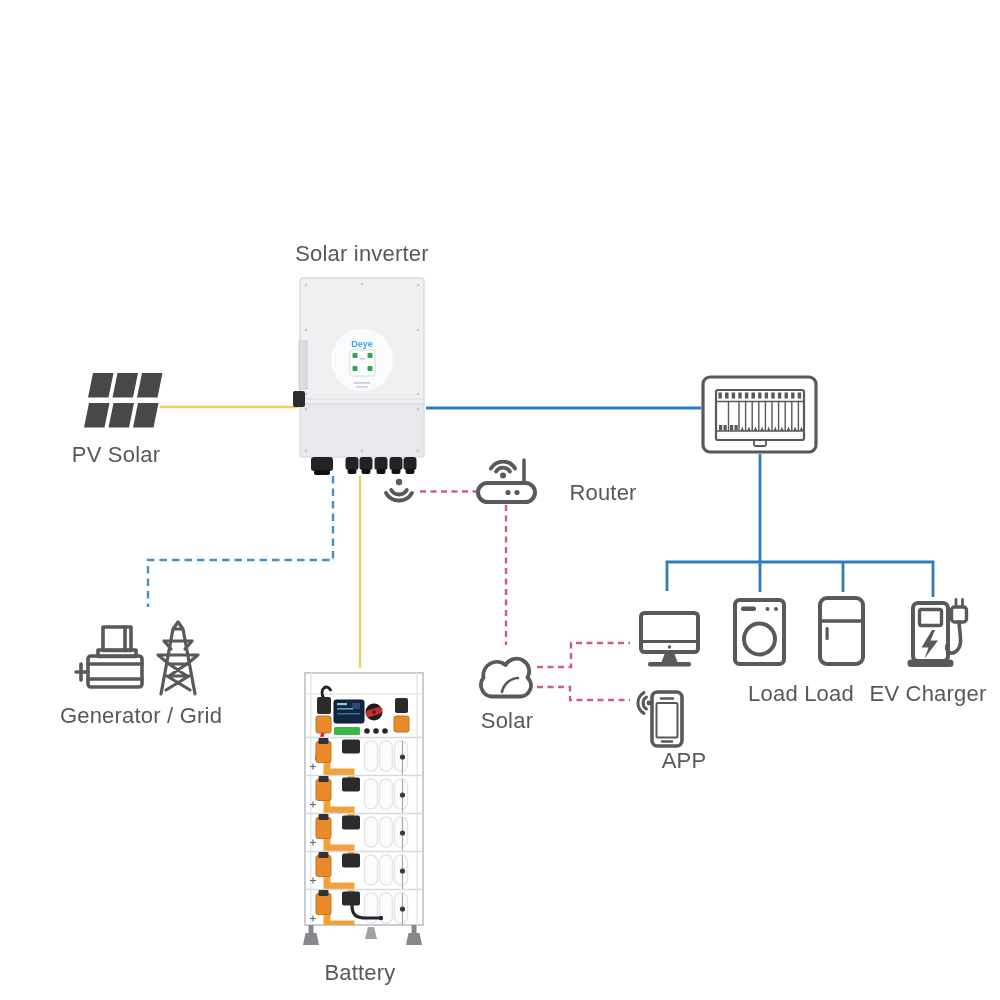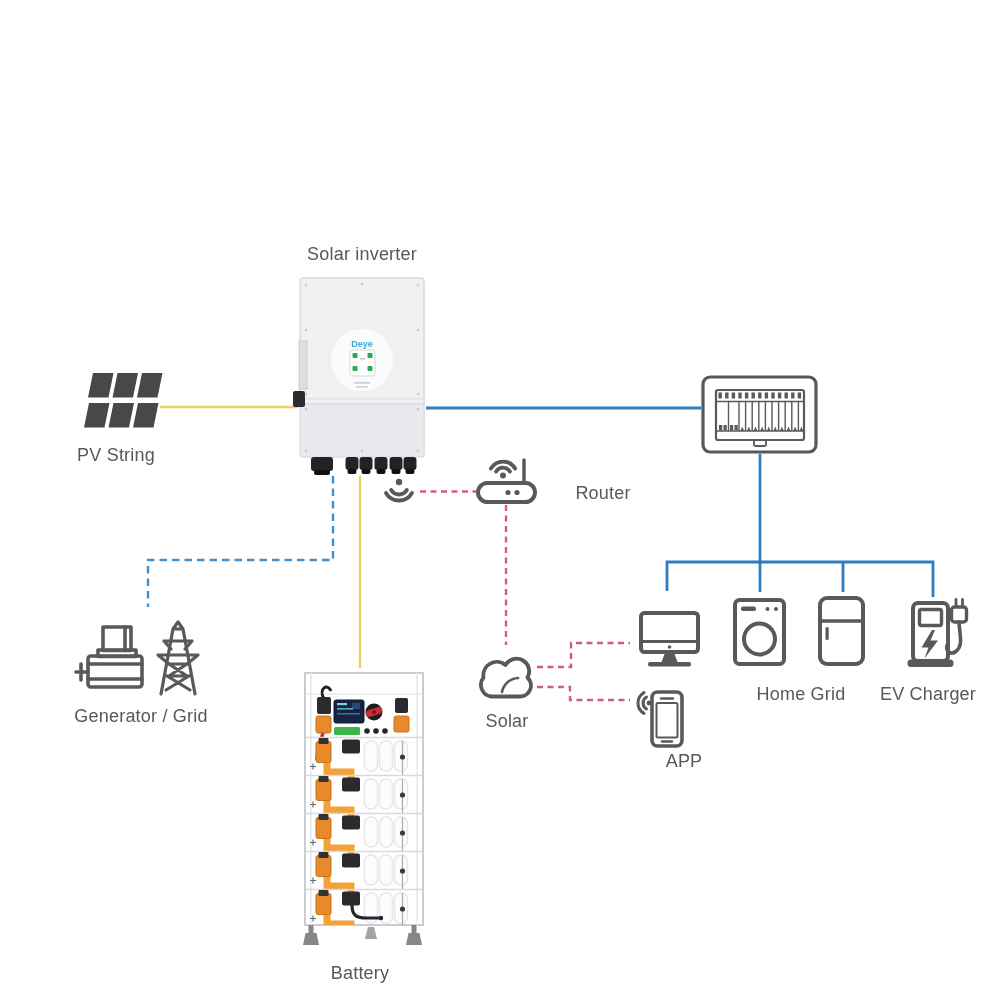--- a/index.html
+++ b/index.html
@@ -1,20 +1,20 @@
 <!DOCTYPE html>
 <html style="--pv-dc-line: #eecf63; --ac-line: #2e7dbe; --generator-line: #4490cd; --comm-line: #d25c7f; --icon-stroke: #58595b; --label-text: #57585a; --brand-blue: #35a8e0; --panel-dark: #474849; --battery-orange: #f2a239; --battery-terminal: #e8892b; --alarm-red: #c63031; --ok-green: #3cb54a;"><head>
 <meta charset="utf-8">
 <style>
   *{margin:0;padding:0;box-sizing:border-box}
   html,body{background:#ffffff}
   .canvas{position:relative;width:1000px;height:1000px;background:#fff;overflow:hidden;
           font-family:"Liberation Sans",sans-serif}
   .art{position:absolute;left:0;top:0;width:1000px;height:1000px}
-  .lbl{position:absolute;font-size:18px;line-height:20px;color:var(--label-text,#58585a);
+  .lbl{position:absolute;font-size:22px;line-height:20px;color:var(--label-text,#58585a);
        letter-spacing:.2px;text-align:center;white-space:nowrap}
   .lbl.left{text-align:center}
   
   .w-yellow{stroke:var(--pv-dc-line,#eecf63);stroke-width:2.4;fill:none}
   .w-blue{stroke:var(--ac-line,#2e7dbe);stroke-width:2.8;fill:none}
   .w-blue-dash{stroke:var(--generator-line,#4490cd);stroke-width:2.4;fill:none;stroke-dasharray:7.5 5}
   .w-pink{stroke:var(--comm-line,#d25c7f);stroke-width:2.4;fill:none;stroke-dasharray:6 4.5}
   
   .ic{stroke:var(--icon-stroke,#58595b);fill:none;stroke-linecap:round;stroke-linejoin:round}
   .ic-f{fill:var(--icon-stroke,#58595b);stroke:none}
@@ -274,21 +274,21 @@
       <polygon class="ic-f" points="932,630 921.5,647.5 928.5,647.5 924.5,658.5 938,640.5 930.5,640.5 935,630"></polygon>
       <rect class="ic-f" x="907.5" y="659.5" width="46" height="7.5" rx="3.5"></rect>
       <path class="ic" stroke-width="3.6" d="M959,622 C960,637 963,645 956.5,651 C951,655.5 945.5,652 947,645.5"></path>
       <rect class="ic" stroke-width="3.4" x="951.5" y="607" width="15" height="15" rx="3"></rect>
       <line class="ic" stroke-width="2.8" x1="956" y1="606" x2="956" y2="599.5"></line>
       <line class="ic" stroke-width="2.8" x1="962.5" y1="606" x2="962.5" y2="599.5"></line>
     </g>
   </svg>
 
   <div class="lbl" style="left:262px;top:244px;width:200px">Solar inverter</div>
-  <div class="lbl" style="left:36px;top:445px;width:160px">PV String</div>
+  <div class="lbl" style="left:36px;top:445px;width:160px">PV Solar</div>
   <div class="lbl" style="left:41px;top:706px;width:200px">Generator / Grid</div>
   <div class="lbl" style="left:260px;top:963px;width:200px">Battery</div>
   <div class="lbl left" style="left:543px;top:483px;width:120px">Router</div>
   <div class="lbl" style="left:457px;top:711px;width:100px">Solar</div>
   <div class="lbl" style="left:634px;top:751px;width:100px">APP</div>
-  <div class="lbl" style="left:721px;top:684px;width:160px">Home Grid</div>
+  <div class="lbl" style="left:721px;top:684px;width:160px">Load Load</div>
   <div class="lbl" style="left:848px;top:684px;width:160px">EV Charger</div>
 </div>
 
 </body></html>

